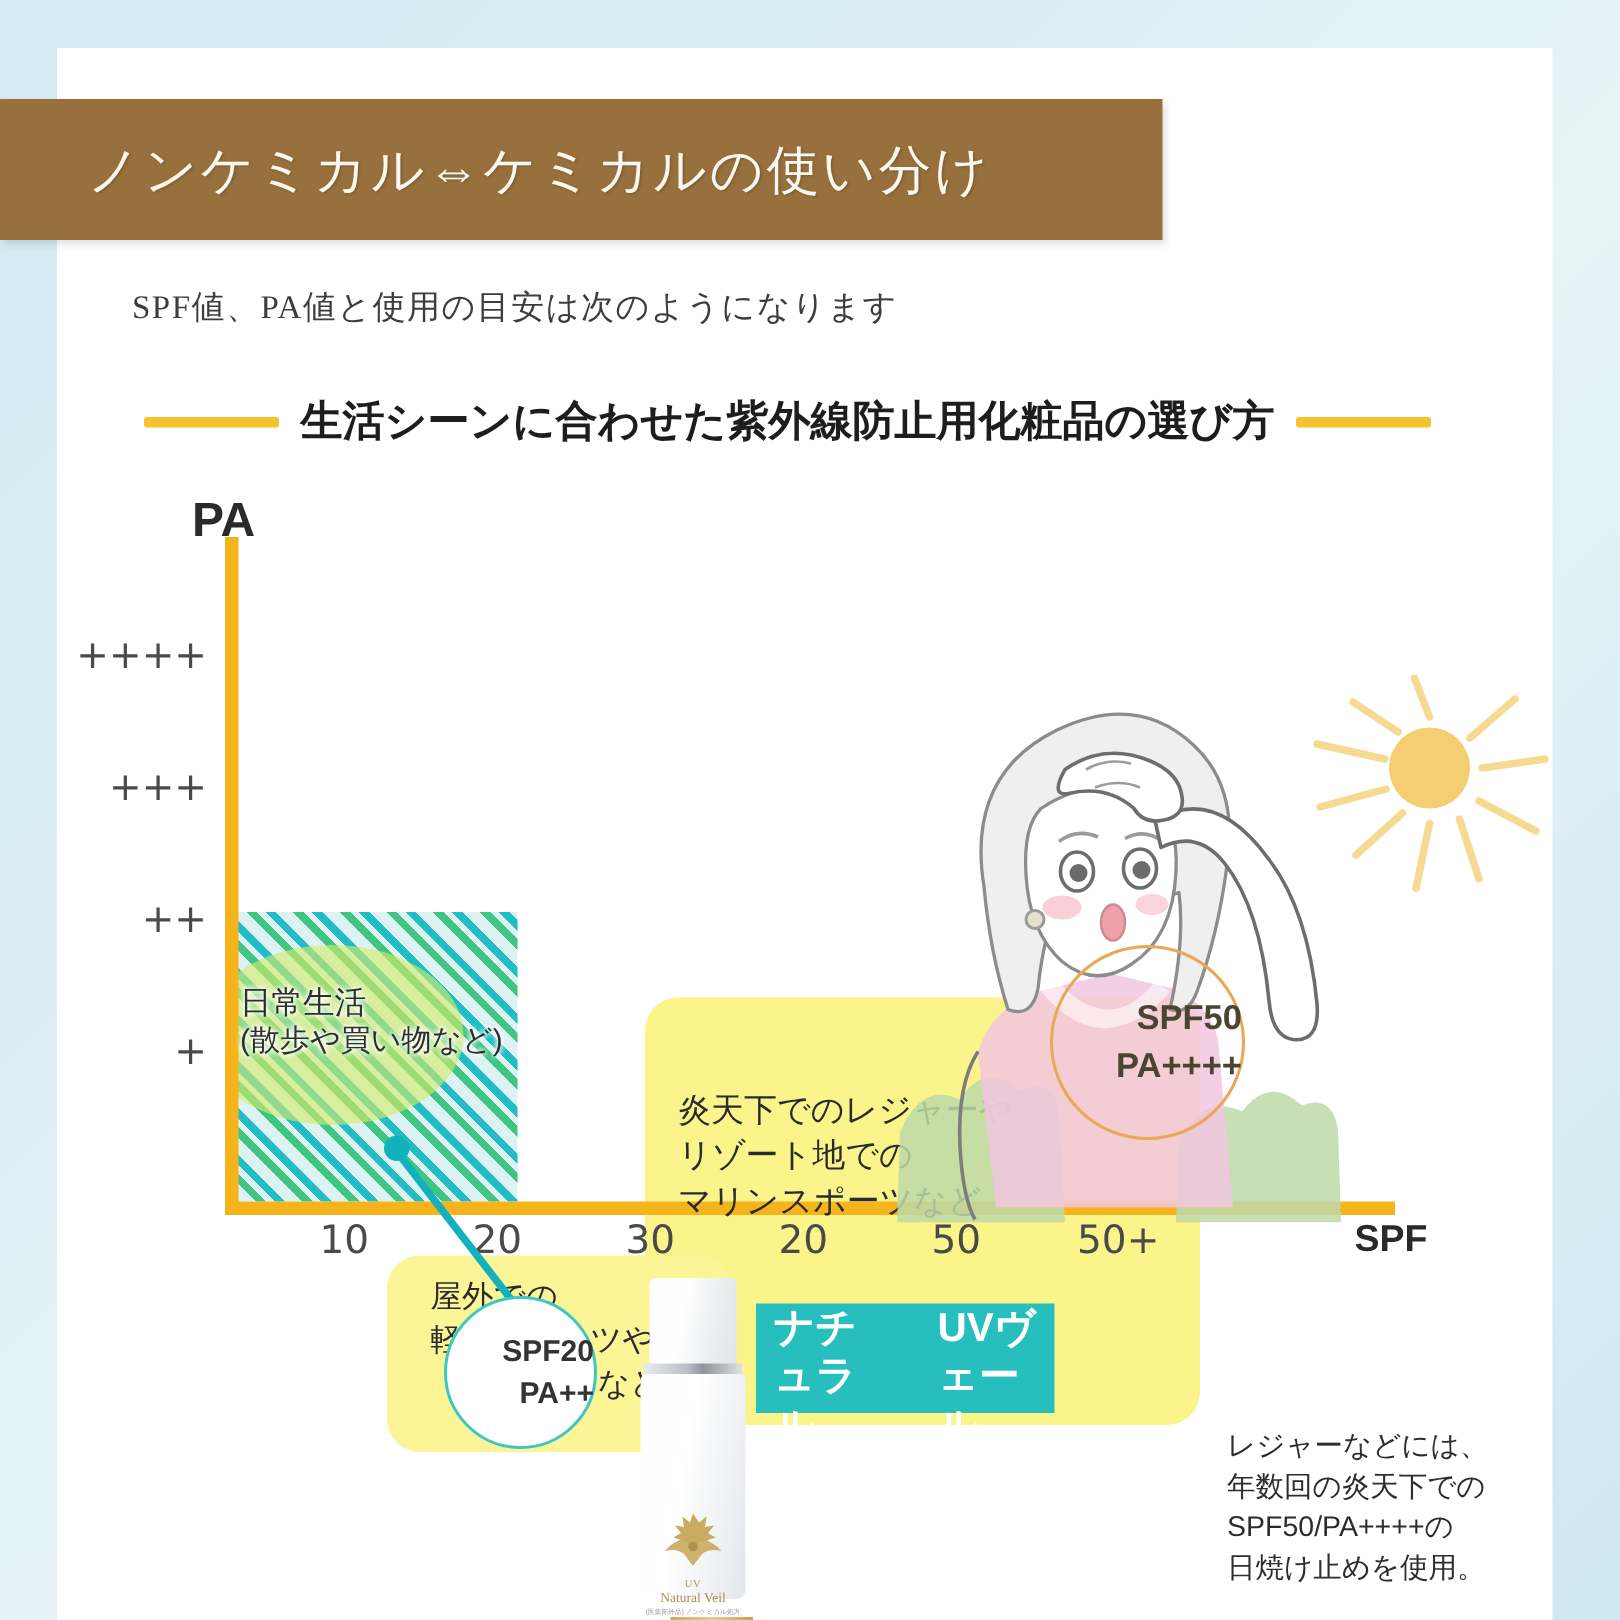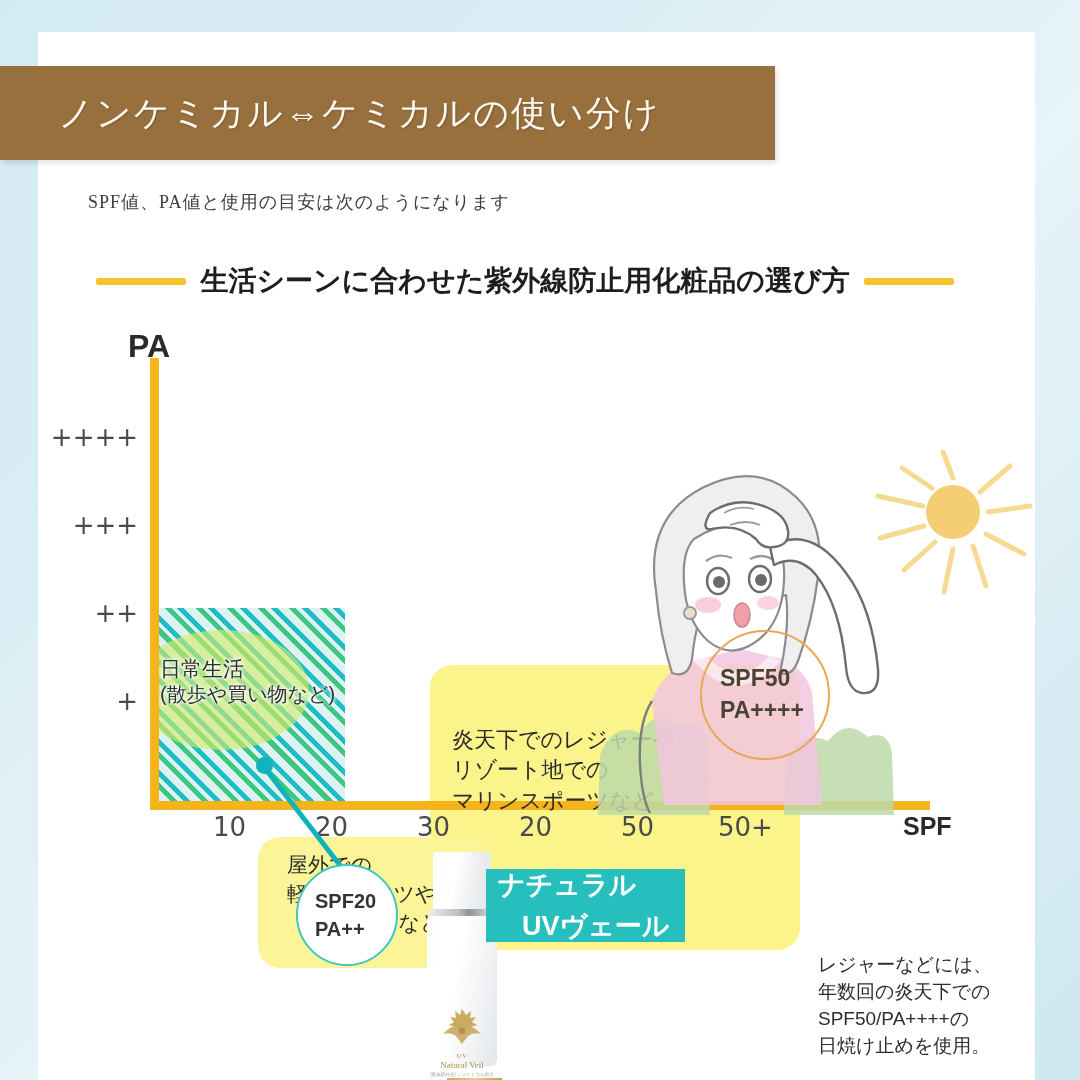--- a/index.html
+++ b/index.html
@@ -21,21 +21,21 @@
     box-shadow:2px 3px 5px rgba(0,0,0,.12);
   }
   .banner-text{
     color:#fdf8ef;font-family:"Liberation Serif","DejaVu Serif",serif;
     font-size:35px;letter-spacing:2px;margin-left:58px;white-space:nowrap;
     text-shadow:1px 1px 2px rgba(0,0,0,.18);
   }
   .lead{
     position:absolute;left:88px;top:190px;
     font-family:"Liberation Serif","DejaVu Serif",serif;
-    font-size:18px;color:#3d3d3d;letter-spacing:1px;
+    font-size:22px;color:#3d3d3d;letter-spacing:1px;
   }
   
   .subtitle-row{
     position:absolute;left:80px;top:262px;width:890px;
     display:flex;align-items:center;justify-content:center;gap:14px;
   }
   .rule{height:7px;background:#f5c32c;border-radius:2px;}
   .rule.l{width:90px;}
   .rule.r{width:90px;}
   .subtitle{
@@ -82,38 +82,38 @@
   
   .ybox{position:absolute;background:#fbf58f;border-radius:22px;}
   .ybox.mid{left:258px;top:537px;width:230px;height:131px;background:#fbf597;}
   .ybox.big{left:430px;top:365px;width:370px;height:285px;background:#fbf48b;}
   .ybox-text{position:absolute;font-size:21px;color:#2b2b2b;line-height:1.38;font-weight:500;}
   .mid-text{left:287px;top:551px;}
   .big-text{left:452px;top:425px;font-size:22px;}
   
   .circ{
     position:absolute;border-radius:50%;background:transparent;
-    display:flex;flex-direction:column;justify-content:center;align-items:flex-start;
+    display:flex;flex-direction:column;justify-content:center;align-items:flex-end;
   }
   .circ.spf50{
     left:700px;top:330px;width:126px;height:126px;border:2px solid #e9a855;
   }
   .circ.spf50 .t{margin-left:18px;font-size:23px;font-weight:bold;color:#4a4430;line-height:1.38;}
   .circ.spf20{
     left:296px;top:864px;width:98px;height:98px;border:2px solid #3ec6c4;background:#fff;
   }
   .circ.spf20 .t{margin-left:17px;font-size:20px;font-weight:bold;color:#333;line-height:1.4;}
   
   .note{
     position:absolute;left:818px;top:652px;font-size:19px;color:#2d2d2d;line-height:1.42;
   }
   
   .badge{
-    position:absolute;left:486px;top:869px;width:199px;height:73px;background:#27bfbd;
-    display:flex;flex-direction:column;justify-content:space-between;
+    position:absolute;left:504px;top:869px;width:199px;height:73px;background:#27bfbd;
+    display:flex;flex-direction:row;justify-content:center;
   }
   .badge .l1{color:#fff;font-size:27px;font-weight:bold;margin-left:12px;line-height:1.2;}
   .badge .l2{color:#fff;font-size:27px;font-weight:bold;margin-left:36px;line-height:1.2;}
   
   .bottle{position:absolute;left:415px;top:852px;width:95px;height:215px;}
   .bottle .cap{
     position:absolute;left:18px;top:0;width:58px;height:58px;
     background:linear-gradient(100deg,#fdfdfd 0%,#ffffff 38%,#eceef0 70%,#e2e5e8 100%);
     border-radius:4px 4px 2px 2px;
   }

